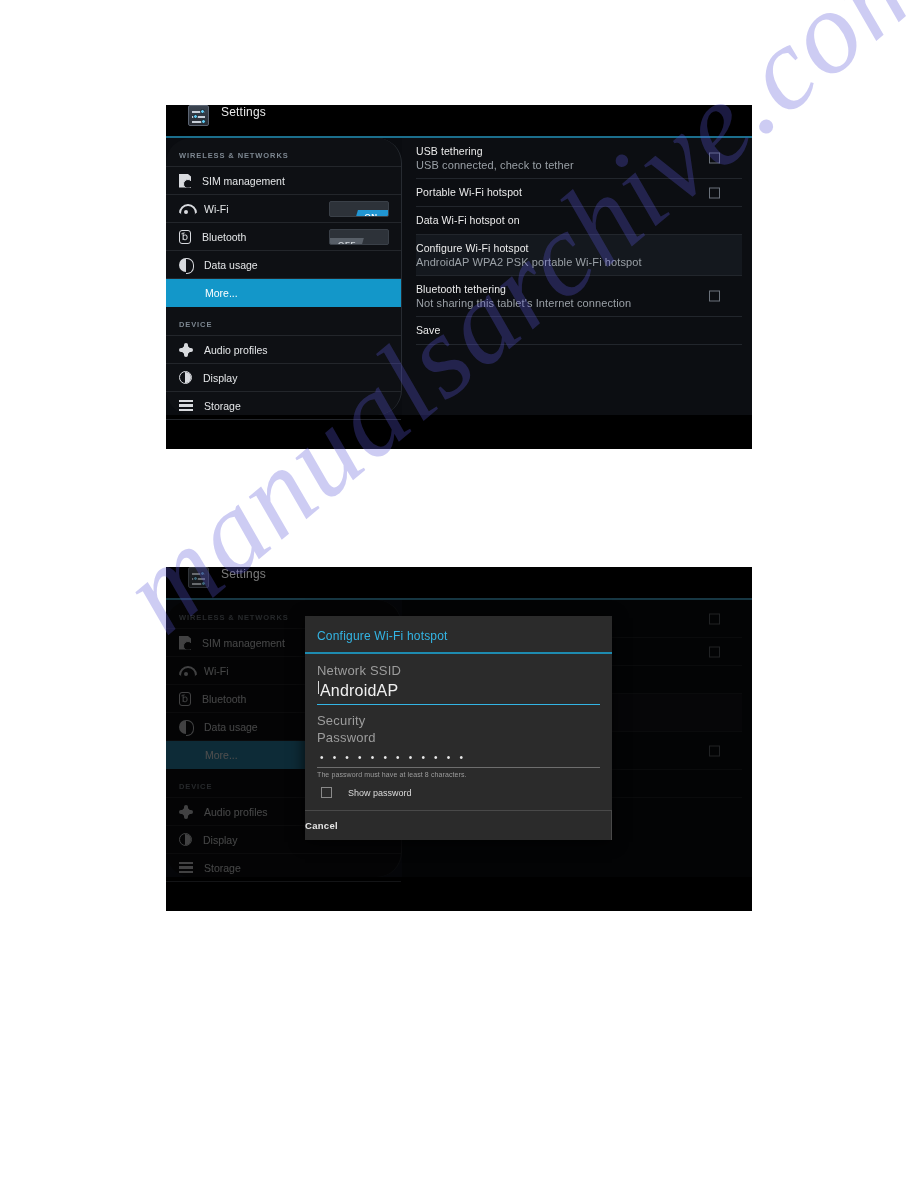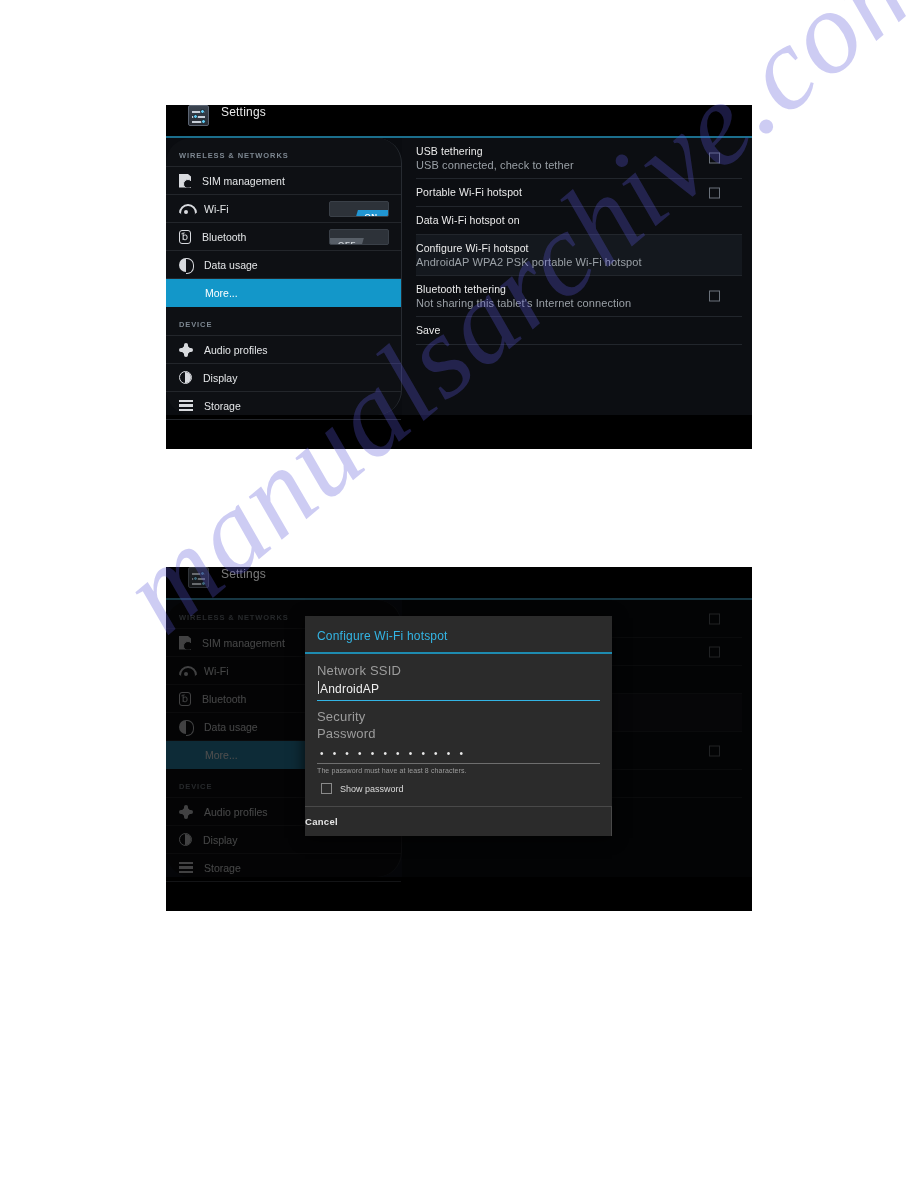--- a/index.html
+++ b/index.html
@@ -263,21 +263,21 @@
   .dlg-title {
     color: #33b5e5;
     font-size: 12px;
     padding: 13px 0 9px 12px;
     border-bottom: 2px solid #1e8bb0;
     letter-spacing: 0.2px;
   }
   .dlg-body { padding: 9px 12px 6px 12px; }
   .fl { color: #9c9c9c; font-size: 13px; margin-bottom: 2px; letter-spacing: 0.2px; }
   .finput {
-    color: #f0f0f0; font-size: 12px;
+    color: #f0f0f0; font-size: 16px;
     padding: 2px 0 4px 3px;
     border-bottom: 1.5px solid #33b5e5;
     position: relative;
     margin-bottom: 8px;
     letter-spacing: 0.2px;
   }
   .finput .caret {
     position: absolute; left: 1px; top: 1px;
     width: 1px; height: 13px; background: #d8d8d8;
   }
@@ -300,21 +300,21 @@
     letter-spacing: 3.2px;
     padding: 5px 0 4px 3px;
     border-bottom: 1px solid #6e6e6e;
   }
   .fhint { color: #9c9c9c; font-size: 7px; margin-top: 3px; letter-spacing: 0.1px; }
   .chkrow { display: flex; align-items: center; margin: 9px 0 6px 4px; }
   .chkrow .box {
     width: 11px; height: 11px; border: 1px solid #8a8a8a;
     background: transparent; flex: none;
   }
-  .chkrow .lbl { color: #dcdcdc; font-size: 9px; margin-left: 8px; }
+  .chkrow .lbl { color: #dcdcdc; font-size: 9px; margin-left: 16px; }
   .dlg-actions {
     display: flex;
     border-top: 1px solid #494949;
   }
   .dlg-actions .btn {
     flex: 1;
     text-align: left;
     color: #e6e6e6;
     font-size: 9.5px;
     font-weight: bold;

